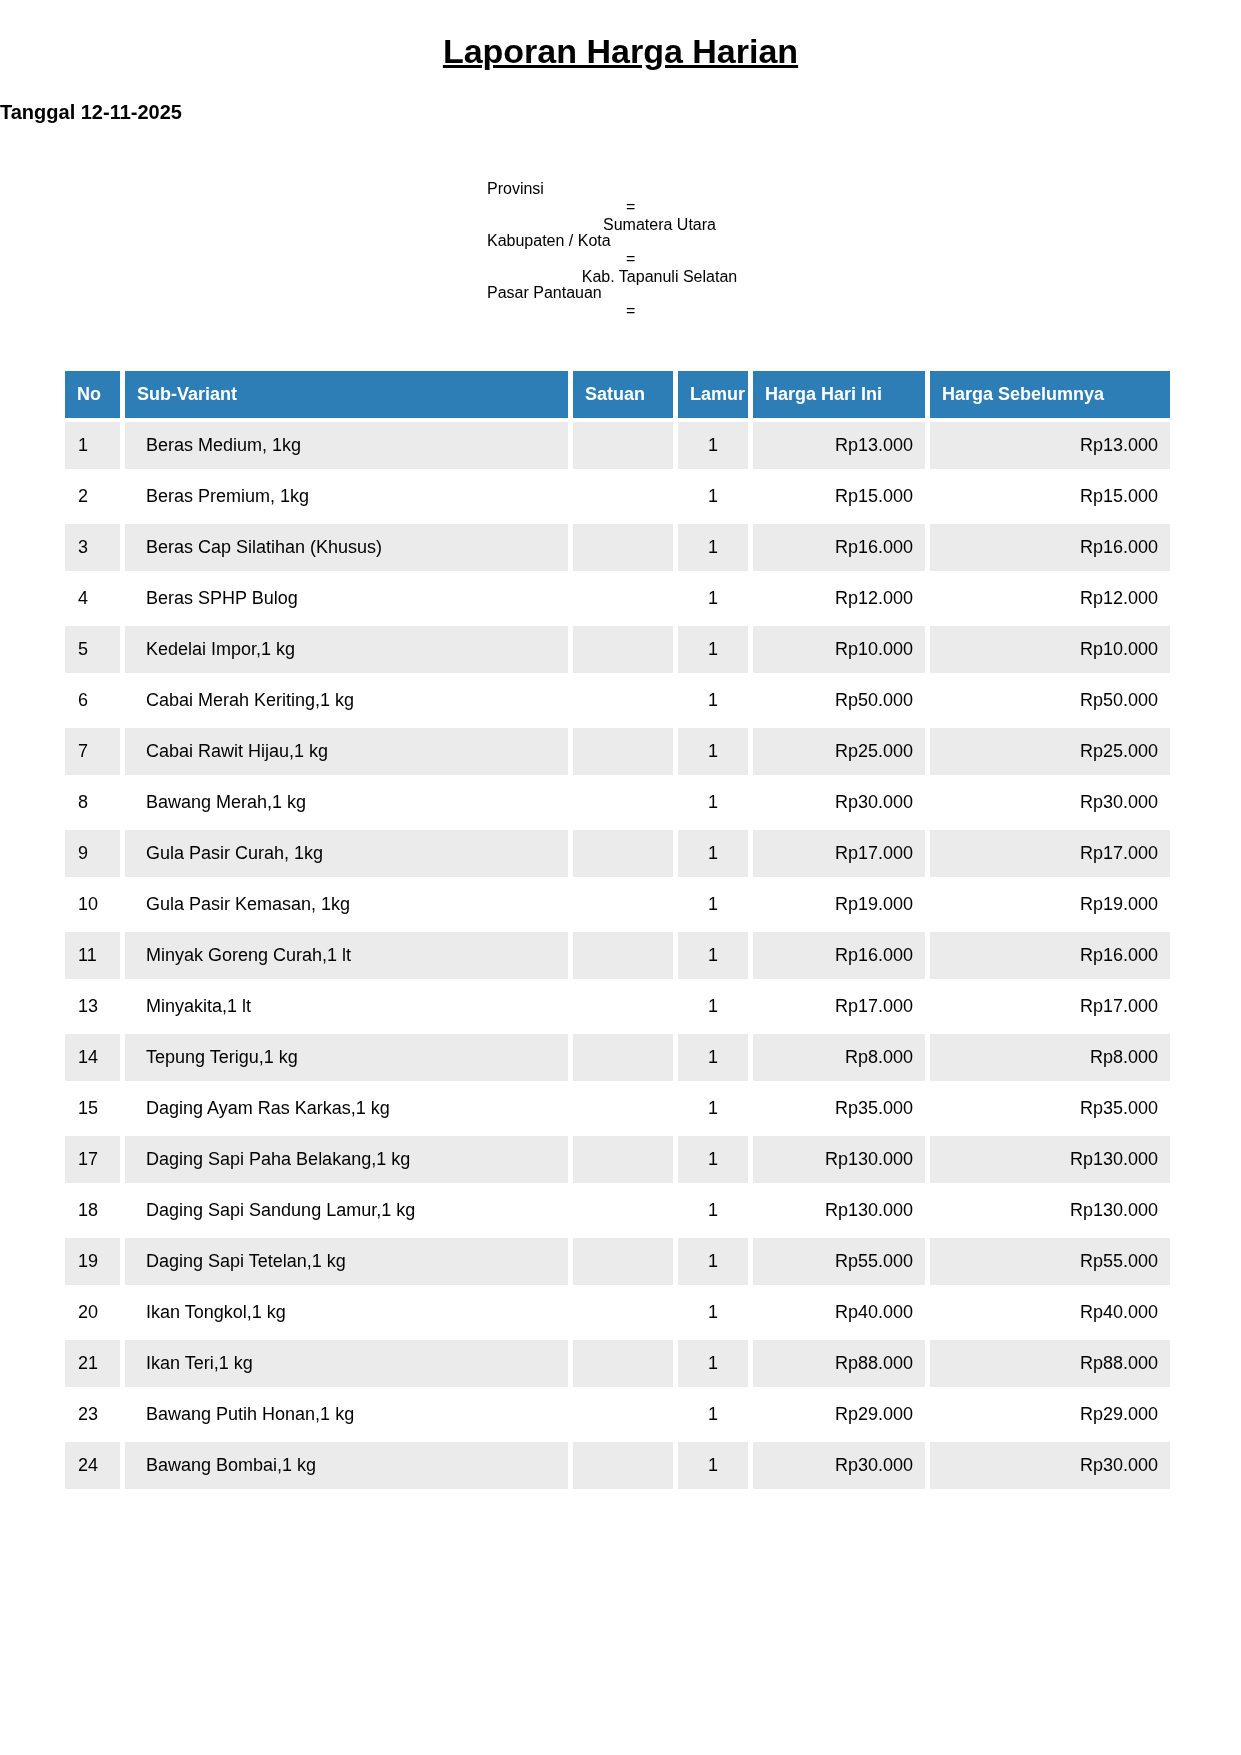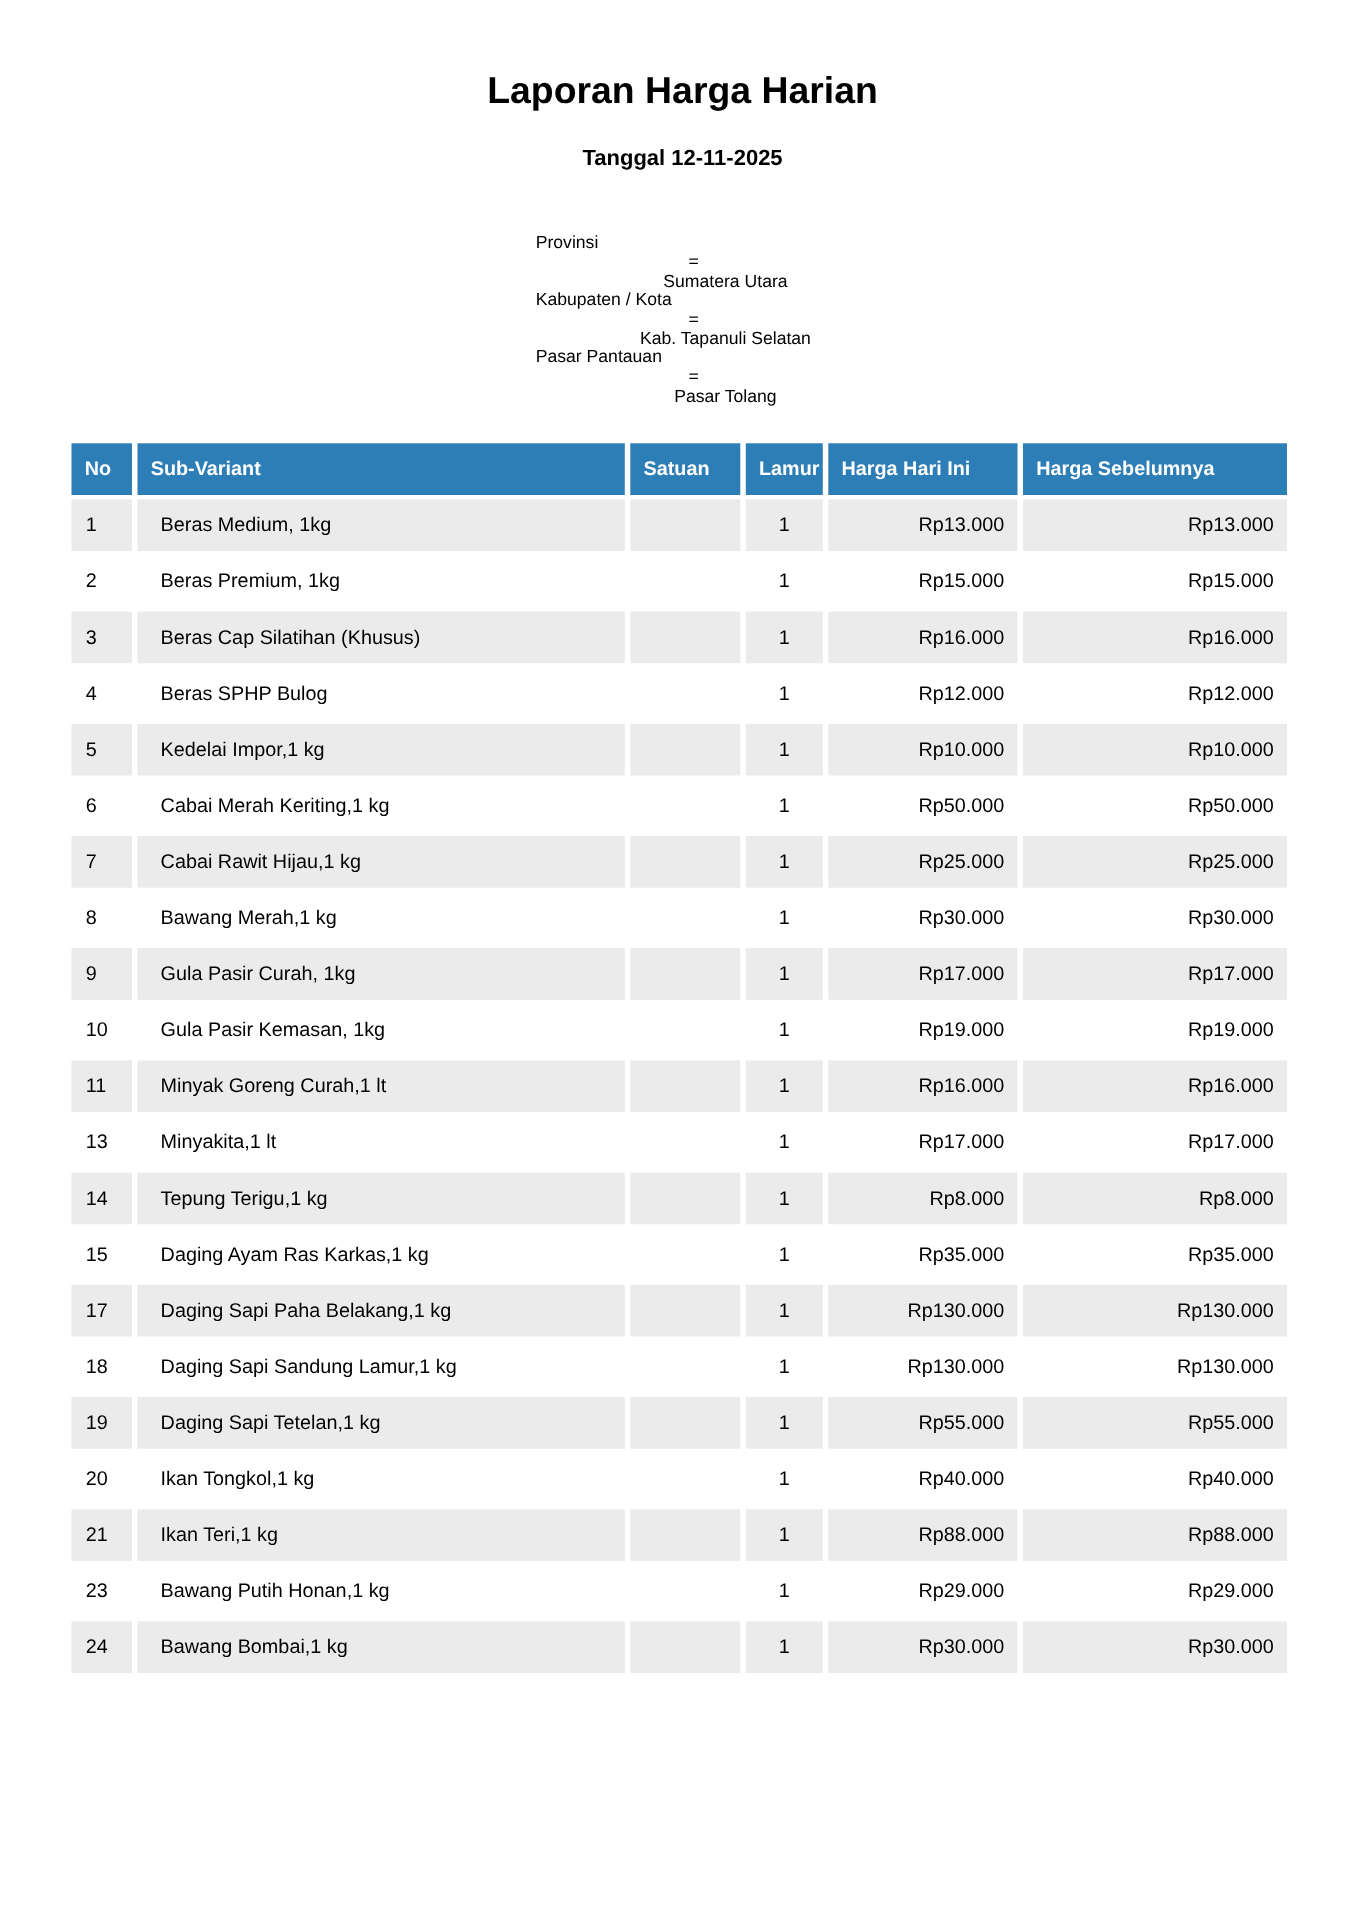--- a/index.html
+++ b/index.html
@@ -14,29 +14,30 @@
   body {
     width: 1241px;
     height: 1755px;
     background: var(--page-bg);
     color: var(--text);
     font-family: "Liberation Sans", sans-serif;
     position: relative;
     overflow: hidden;
   }
   .page-title {
-    margin: 64px 0 0 0;
+    margin: 32px 0 0 0;
     text-align: center;
     font-size: 34px;
     line-height: 39px;
     font-weight: bold;
+    text-decoration: underline;
   }
   .report-date {
     margin: 30px 0 0 0;
-    text-align: center;
+    text-align: left;
     font-size: 20px;
     line-height: 23px;
     font-weight: bold;
   }
   .meta {
     margin: 56px 0 0 78px;
   }
   .meta-row {
     display: flex;
     align-items: center;
@@ -105,21 +106,20 @@
       <span class="meta-value">Sumatera Utara</span>
     </div>
     <div class="meta-row">
       <span class="meta-label">Kabupaten / Kota</span>
       <span class="meta-eq">=</span>
       <span class="meta-value">Kab. Tapanuli Selatan</span>
     </div>
     <div class="meta-row">
       <span class="meta-label">Pasar Pantauan</span>
       <span class="meta-eq">=</span>
-      <span class="meta-value">Pasar Tolang</span>
     </div>
   </div>
 
   <table class="price-table">
     <colgroup>
       <col class="c-no">
         <col class="c-sub">
         <col class="c-satuan">
         <col class="c-unit">
         <col class="c-today">

